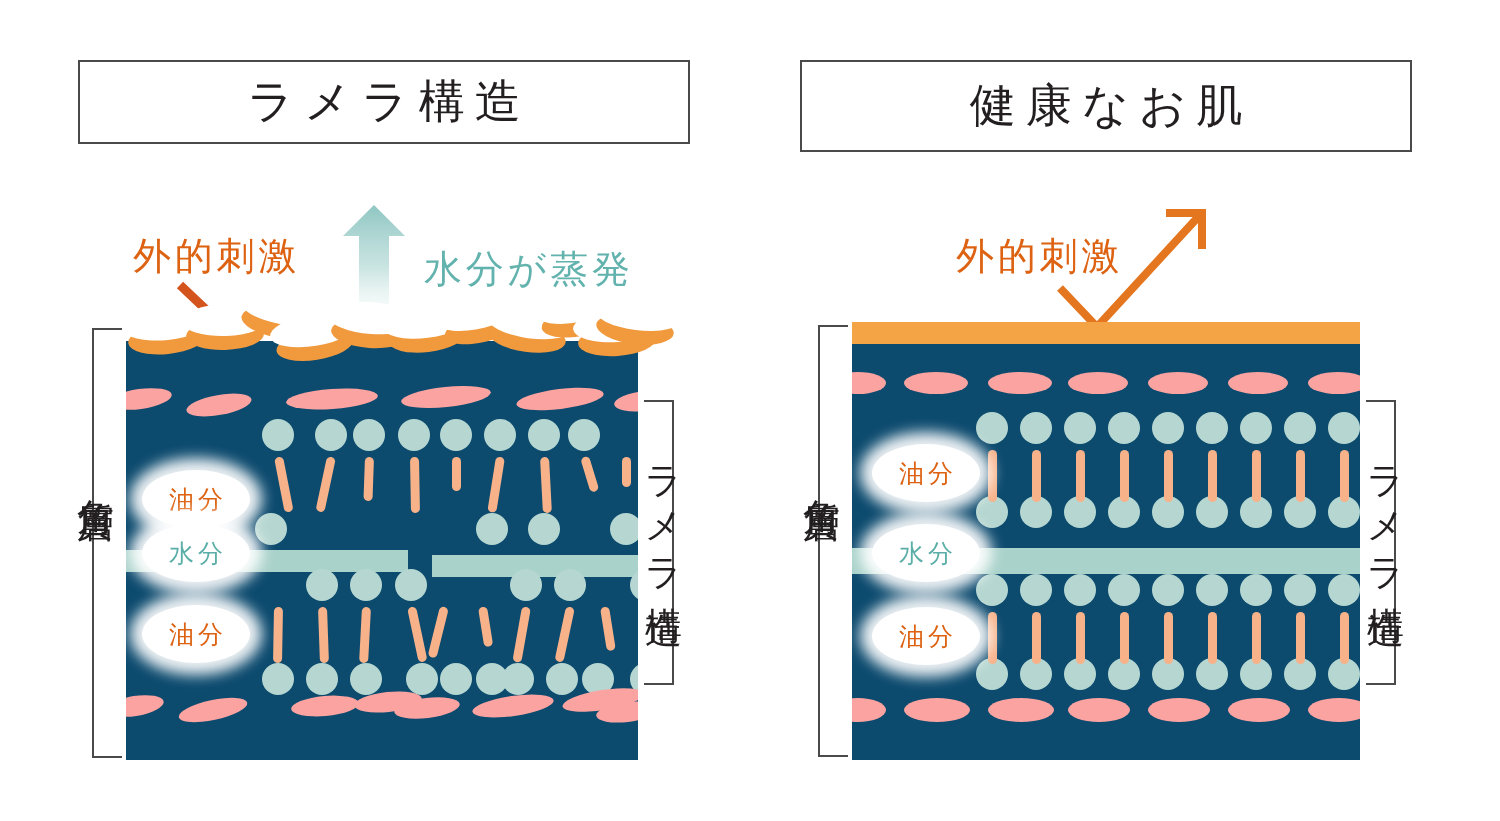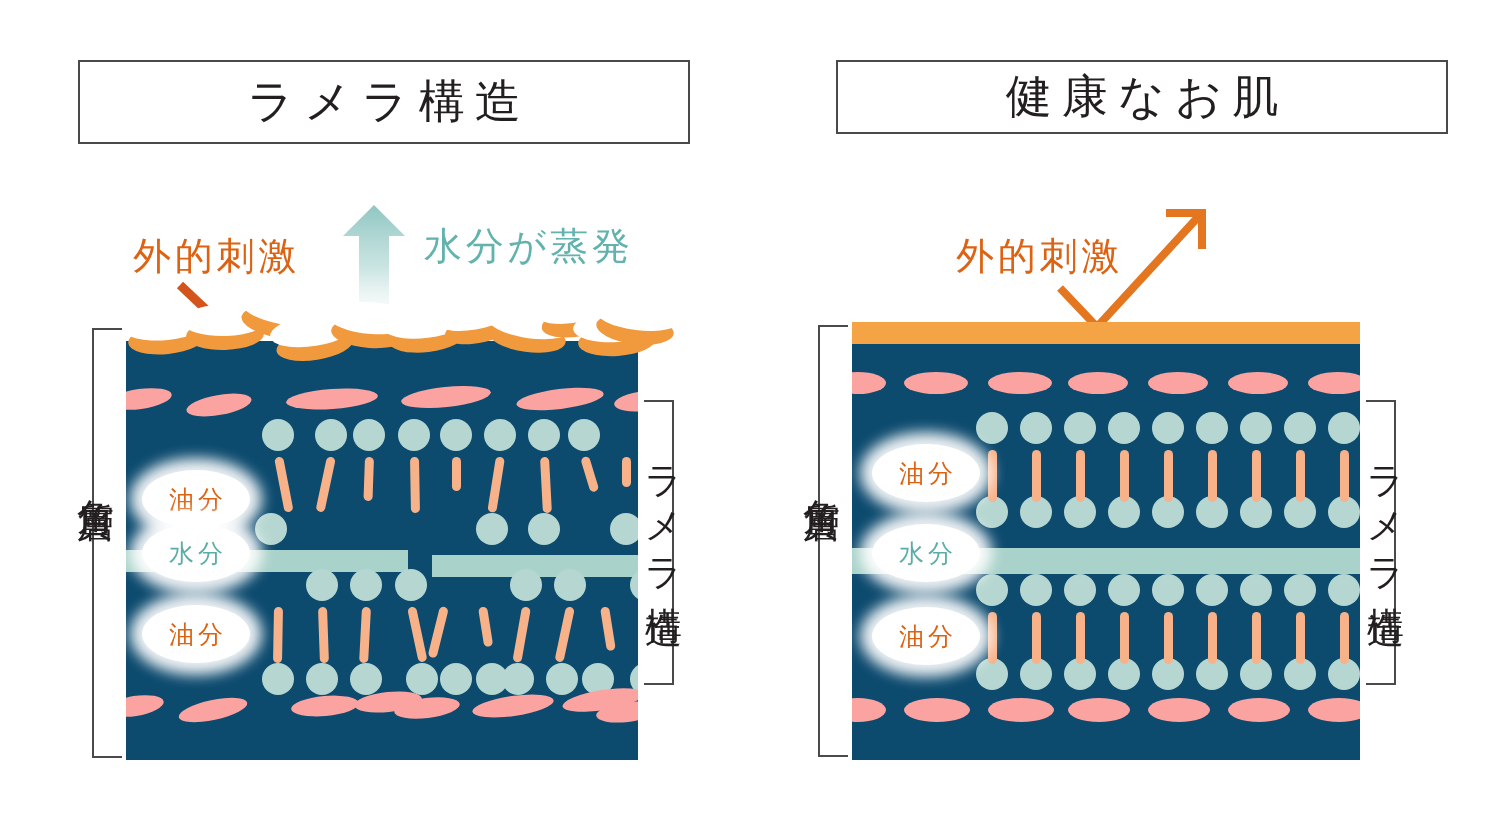--- a/index.html
+++ b/index.html
@@ -28,34 +28,34 @@
   }
   .title-text {
     font-family: "Liberation Serif", "DejaVu Serif", serif;
     font-size: 46px;
     color: #231f20;
     letter-spacing: 0.22em;
     text-indent: 0.22em;
     white-space: nowrap;
   }
   #title-box-left  { left: 78px;  top: 60px; width: 612px; height: 84px; }
-  #title-box-right { left: 836px; top: 60px; width: 612px; height: 74px; }
+  #title-box-right { left: 800px; top: 60px; width: 612px; height: 92px; }
 
   
   .callout {
     position: absolute;
     font-family: "Liberation Sans", "DejaVu Sans", sans-serif;
     font-size: 38px;
     letter-spacing: 0.10em;
     white-space: nowrap;
   }
   .callout.orange { color: #dd6212; }
   .callout.teal   { color: #62b2ad; }
   #label-stimulus-left  { left: 133px; top: 231px; }
-  #label-evaporate      { left: 424px; top: 221px; }
+  #label-evaporate      { left: 424px; top: 244px; }
   #label-stimulus-right { left: 956px; top: 231px; }
 
   
   #evaporation-arrow {
     position: absolute;
     left: 343px; top: 205px;
     width: 62px; height: 115px;
   }
 
   

